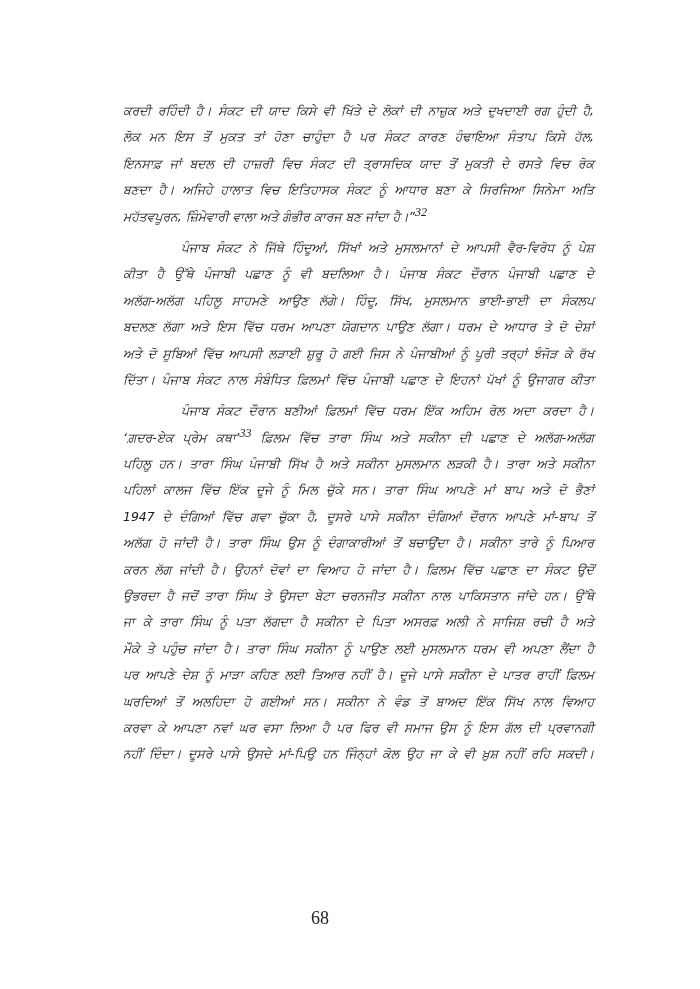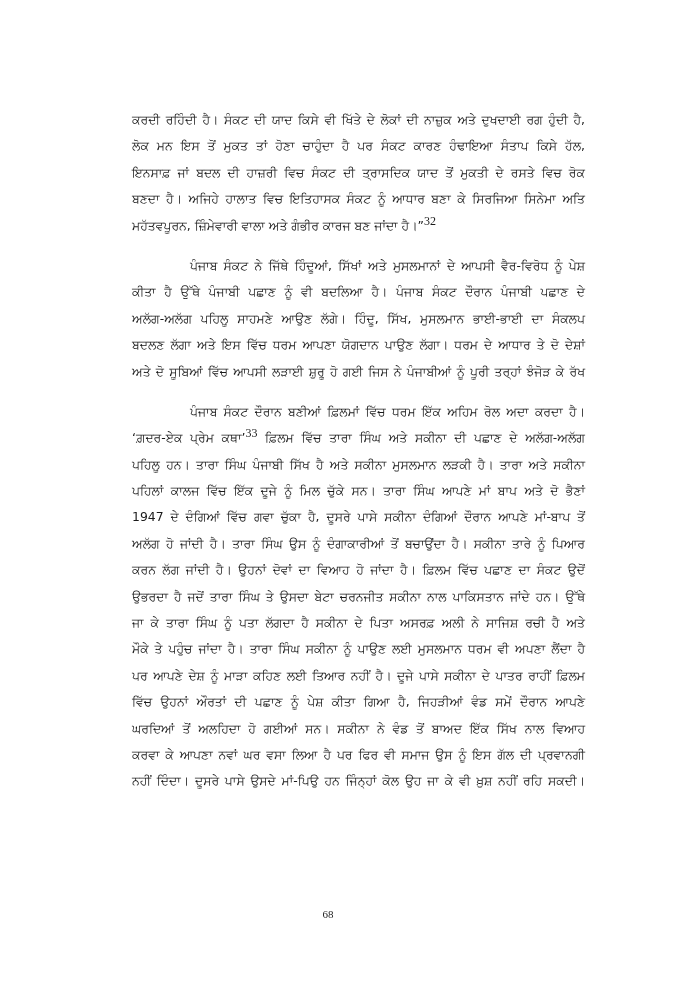--- a/index.html
+++ b/index.html
@@ -33,63 +33,63 @@
     padding-left: 58px;
   }
   sup {
     font-family: "Liberation Serif", serif;
     font-size: 12px;
     line-height: 0;
     vertical-align: 5px;
   }
   .pagenum {
     position: absolute;
-    left: 16px; width: 624px;
+    left: 8px; width: 624px;
     top: 908px;
     text-align: center;
     font-family: "Liberation Serif", serif;
-    font-size: 11px;
+    font-size: 18px;
     color: #222;
   }
-  .para { margin: 14px; }
+  .para { margin: 5px; font-style: italic; }
 </style>
 </head>
 <body>
 
 <div class="page">
 
   <div class="para">
     <div class="line">ਕਰਦੀ ਰਹਿੰਦੀ ਹੈ। ਸੰਕਟ ਦੀ ਯਾਦ ਕਿਸੇ ਵੀ ਖਿੱਤੇ ਦੇ ਲੋਕਾਂ ਦੀ ਨਾਜ਼ੁਕ ਅਤੇ ਦੁਖਦਾਈ ਰਗ ਹੁੰਦੀ ਹੈ,</div>
     <div class="line">ਲੋਕ ਮਨ ਇਸ ਤੋਂ ਮੁਕਤ ਤਾਂ ਹੋਣਾ ਚਾਹੁੰਦਾ ਹੈ ਪਰ ਸੰਕਟ ਕਾਰਣ ਹੰਢਾਇਆ ਸੰਤਾਪ ਕਿਸੇ ਹੱਲ,</div>
     <div class="line">ਇਨਸਾਫ਼ ਜਾਂ ਬਦਲ ਦੀ ਹਾਜ਼ਰੀ ਵਿਚ ਸੰਕਟ ਦੀ ਤ੍ਰਾਸਦਿਕ ਯਾਦ ਤੋਂ ਮੁਕਤੀ ਦੇ ਰਸਤੇ ਵਿਚ ਰੋਕ</div>
     <div class="line">ਬਣਦਾ ਹੈ। ਅਜਿਹੇ ਹਾਲਾਤ ਵਿਚ ਇਤਿਹਾਸਕ ਸੰਕਟ ਨੂੰ ਆਧਾਰ ਬਣਾ ਕੇ ਸਿਰਜਿਆ ਸਿਨੇਮਾ ਅਤਿ</div>
     <div class="line last"><span>ਮਹੱਤਵਪੂਰਨ, ਜ਼ਿੰਮੇਵਾਰੀ ਵਾਲਾ ਅਤੇ ਗੰਭੀਰ ਕਾਰਜ ਬਣ ਜਾਂਦਾ ਹੈ।”</span><sup>32</sup></div>
   </div>
 
   <div class="para">
     <div class="line indent">ਪੰਜਾਬ ਸੰਕਟ ਨੇ ਜਿੱਥੇ ਹਿੰਦੂਆਂ, ਸਿੱਖਾਂ ਅਤੇ ਮੁਸਲਮਾਨਾਂ ਦੇ ਆਪਸੀ ਵੈਰ-ਵਿਰੋਧ ਨੂੰ ਪੇਸ਼</div>
     <div class="line">ਕੀਤਾ ਹੈ ਉੱਥੇ ਪੰਜਾਬੀ ਪਛਾਣ ਨੂੰ ਵੀ ਬਦਲਿਆ ਹੈ। ਪੰਜਾਬ ਸੰਕਟ ਦੌਰਾਨ ਪੰਜਾਬੀ ਪਛਾਣ ਦੇ</div>
     <div class="line">ਅਲੱਗ-ਅਲੱਗ ਪਹਿਲੂ ਸਾਹਮਣੇ ਆਉਣ ਲੱਗੇ। ਹਿੰਦੂ, ਸਿੱਖ, ਮੁਸਲਮਾਨ ਭਾਈ-ਭਾਈ ਦਾ ਸੰਕਲਪ</div>
     <div class="line">ਬਦਲਣ ਲੱਗਾ ਅਤੇ ਇਸ ਵਿੱਚ ਧਰਮ ਆਪਣਾ ਯੋਗਦਾਨ ਪਾਉਣ ਲੱਗਾ। ਧਰਮ ਦੇ ਆਧਾਰ ਤੇ ਦੋ ਦੇਸ਼ਾਂ</div>
     <div class="line">ਅਤੇ ਦੋ ਸੂਬਿਆਂ ਵਿੱਚ ਆਪਸੀ ਲੜਾਈ ਸ਼ੁਰੂ ਹੋ ਗਈ ਜਿਸ ਨੇ ਪੰਜਾਬੀਆਂ ਨੂੰ ਪੂਰੀ ਤਰ੍ਹਾਂ ਝੰਜੋੜ ਕੇ ਰੱਖ</div>
+    <div class="line">ਦਿੱਤਾ। ਪੰਜਾਬ ਸੰਕਟ ਨਾਲ ਸੰਬੰਧਿਤ ਫ਼ਿਲਮਾਂ ਵਿੱਚ ਪੰਜਾਬੀ ਪਛਾਣ ਦੇ ਇਹਨਾਂ ਪੱਖਾਂ ਨੂੰ ਉਜਾਗਰ ਕੀਤਾ</div>
   </div>
 
   <div class="para">
     <div class="line indent">ਪੰਜਾਬ ਸੰਕਟ ਦੌਰਾਨ ਬਣੀਆਂ ਫ਼ਿਲਮਾਂ ਵਿੱਚ ਧਰਮ ਇੱਕ ਅਹਿਮ ਰੋਲ ਅਦਾ ਕਰਦਾ ਹੈ।</div>
     <div class="line"><span>‘ਗ਼ਦਰ-ਏਕ ਪ੍ਰੇਮ ਕਥਾ’</span><sup>33</sup> <span>ਫ਼ਿਲਮ ਵਿੱਚ ਤਾਰਾ ਸਿੰਘ ਅਤੇ ਸਕੀਨਾ ਦੀ ਪਛਾਣ ਦੇ ਅਲੱਗ-ਅਲੱਗ</span></div>
     <div class="line">ਪਹਿਲੂ ਹਨ। ਤਾਰਾ ਸਿੰਘ ਪੰਜਾਬੀ ਸਿੱਖ ਹੈ ਅਤੇ ਸਕੀਨਾ ਮੁਸਲਮਾਨ ਲੜਕੀ ਹੈ। ਤਾਰਾ ਅਤੇ ਸਕੀਨਾ</div>
     <div class="line">ਪਹਿਲਾਂ ਕਾਲਜ ਵਿੱਚ ਇੱਕ ਦੂਜੇ ਨੂੰ ਮਿਲ ਚੁੱਕੇ ਸਨ। ਤਾਰਾ ਸਿੰਘ ਆਪਣੇ ਮਾਂ ਬਾਪ ਅਤੇ ਦੋ ਭੈਣਾਂ</div>
     <div class="line">1947 ਦੇ ਦੰਗਿਆਂ ਵਿੱਚ ਗਵਾ ਚੁੱਕਾ ਹੈ, ਦੂਸਰੇ ਪਾਸੇ ਸਕੀਨਾ ਦੰਗਿਆਂ ਦੌਰਾਨ ਆਪਣੇ ਮਾਂ-ਬਾਪ ਤੋਂ</div>
     <div class="line">ਅਲੱਗ ਹੋ ਜਾਂਦੀ ਹੈ। ਤਾਰਾ ਸਿੰਘ ਉਸ ਨੂੰ ਦੰਗਾਕਾਰੀਆਂ ਤੋਂ ਬਚਾਉਂਦਾ ਹੈ। ਸਕੀਨਾ ਤਾਰੇ ਨੂੰ ਪਿਆਰ</div>
     <div class="line">ਕਰਨ ਲੱਗ ਜਾਂਦੀ ਹੈ। ਉਹਨਾਂ ਦੋਵਾਂ ਦਾ ਵਿਆਹ ਹੋ ਜਾਂਦਾ ਹੈ। ਫ਼ਿਲਮ ਵਿੱਚ ਪਛਾਣ ਦਾ ਸੰਕਟ ਉਦੋਂ</div>
     <div class="line">ਉਭਰਦਾ ਹੈ ਜਦੋਂ ਤਾਰਾ ਸਿੰਘ ਤੇ ਉਸਦਾ ਬੇਟਾ ਚਰਨਜੀਤ ਸਕੀਨਾ ਨਾਲ ਪਾਕਿਸਤਾਨ ਜਾਂਦੇ ਹਨ। ਉੱਥੇ</div>
     <div class="line">ਜਾ ਕੇ ਤਾਰਾ ਸਿੰਘ ਨੂੰ ਪਤਾ ਲੱਗਦਾ ਹੈ ਸਕੀਨਾ ਦੇ ਪਿਤਾ ਅਸਰਫ਼ ਅਲੀ ਨੇ ਸਾਜਿਸ਼ ਰਚੀ ਹੈ ਅਤੇ</div>
     <div class="line">ਮੌਕੇ ਤੇ ਪਹੁੰਚ ਜਾਂਦਾ ਹੈ। ਤਾਰਾ ਸਿੰਘ ਸਕੀਨਾ ਨੂੰ ਪਾਉਣ ਲਈ ਮੁਸਲਮਾਨ ਧਰਮ ਵੀ ਅਪਣਾ ਲੈਂਦਾ ਹੈ</div>
     <div class="line">ਪਰ ਆਪਣੇ ਦੇਸ਼ ਨੂੰ ਮਾੜਾ ਕਹਿਣ ਲਈ ਤਿਆਰ ਨਹੀਂ ਹੈ। ਦੂਜੇ ਪਾਸੇ ਸਕੀਨਾ ਦੇ ਪਾਤਰ ਰਾਹੀਂ ਫ਼ਿਲਮ</div>
-    <div class="line">ਵਿੱਚ ਉਹਨਾਂ ਔਰਤਾਂ ਦੀ ਪਛਾਣ ਨੂੰ ਪੇਸ਼ ਕੀਤਾ ਗਿਆ ਹੈ, ਜਿਹੜੀਆਂ ਵੰਡ ਸਮੇਂ ਦੌਰਾਨ ਆਪਣੇ</div>
     <div class="line">ਘਰਦਿਆਂ ਤੋਂ ਅਲਹਿਦਾ ਹੋ ਗਈਆਂ ਸਨ। ਸਕੀਨਾ ਨੇ ਵੰਡ ਤੋਂ ਬਾਅਦ ਇੱਕ ਸਿੱਖ ਨਾਲ ਵਿਆਹ</div>
     <div class="line">ਕਰਵਾ ਕੇ ਆਪਣਾ ਨਵਾਂ ਘਰ ਵਸਾ ਲਿਆ ਹੈ ਪਰ ਫਿਰ ਵੀ ਸਮਾਜ ਉਸ ਨੂੰ ਇਸ ਗੱਲ ਦੀ ਪ੍ਰਵਾਨਗੀ</div>
     <div class="line">ਨਹੀਂ ਦਿੰਦਾ। ਦੂਸਰੇ ਪਾਸੇ ਉਸਦੇ ਮਾਂ-ਪਿਉ ਹਨ ਜਿੰਨ੍ਹਾਂ ਕੋਲ ਉਹ ਜਾ ਕੇ ਵੀ ਖ਼ੁਸ਼ ਨਹੀਂ ਰਹਿ ਸਕਦੀ।</div>
   </div>
 
 </div>
 
 <div class="pagenum">68</div>
 
 </body></html>

